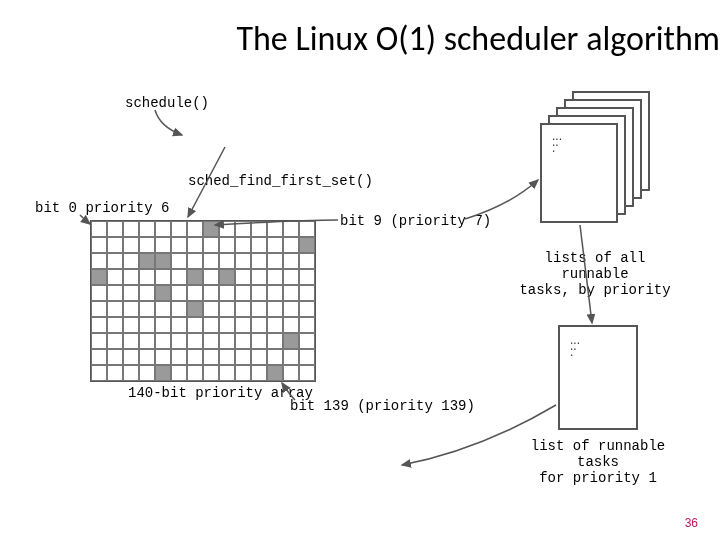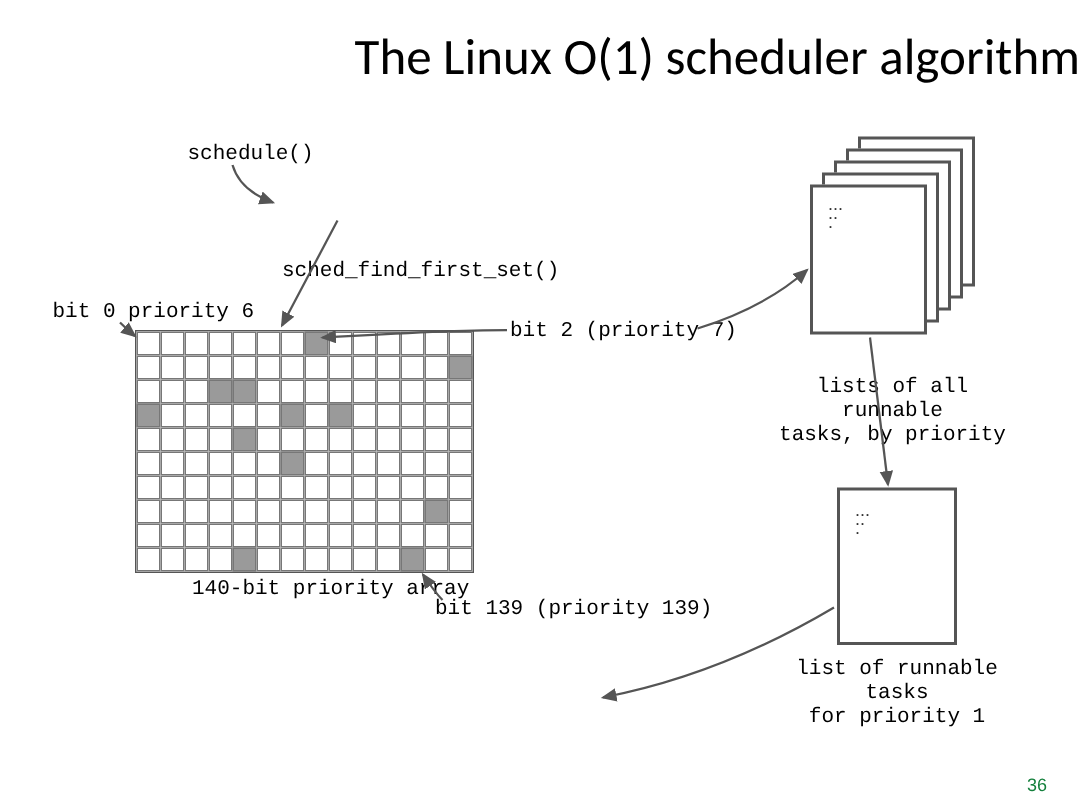--- a/index.html
+++ b/index.html
@@ -50,21 +50,21 @@
   .cell {
     border: 1px solid #777;
     background: #fff;
   }
   .cell.filled { background: #9a9a9a; }
   .page-num {
     position: absolute;
     bottom: 10px;
     right: 22px;
     font-size: 12px;
-    color: #15803d;
+    color: #be185d;
   }
   .stack-card {
     position: absolute;
     width: 78px;
     height: 100px;
     border: 2px solid #555;
     background: #fff;
   }
   .stack-card .dots {
     position: absolute;
@@ -99,21 +99,21 @@
 </head>
 <body>
 
 <div class="title">The Linux O(1) scheduler algorithm</div>
 
 <div class="diagram">
 
   <div class="label" style="left:105px; top:10px;">schedule()</div>
   <div class="label" style="left:168px; top:59px;margin-top:29px;">sched_find_first_set()</div>
   <div class="label" style="left:15px; top:115px;">bit 0 priority 6</div>
-  <div class="label" style="left:320px; top:128px;">bit 2 (priority 7)</div>
+  <div class="label" style="left:320px; top:128px;">bit 9 (priority 7)</div>
   <div class="label" style="left:270px; top:313px;">bit 139 (priority 139)</div>
   <div class="label" style="left:108px; top:300px;text-align:right;">140-bit priority array</div>
   <div class="label center" style="left:490px; top:165px; width:170px; white-space:pre-line;">lists of all runnable
 tasks, by priority</div>
   <div class="label center" style="left:498px; top:353px; width:160px; white-space:pre-line;">list of runnable tasks
 for priority 1</div>
 
   <div class="grid" id="priority-grid">
       <div class="cell"></div>
       <div class="cell"></div>

